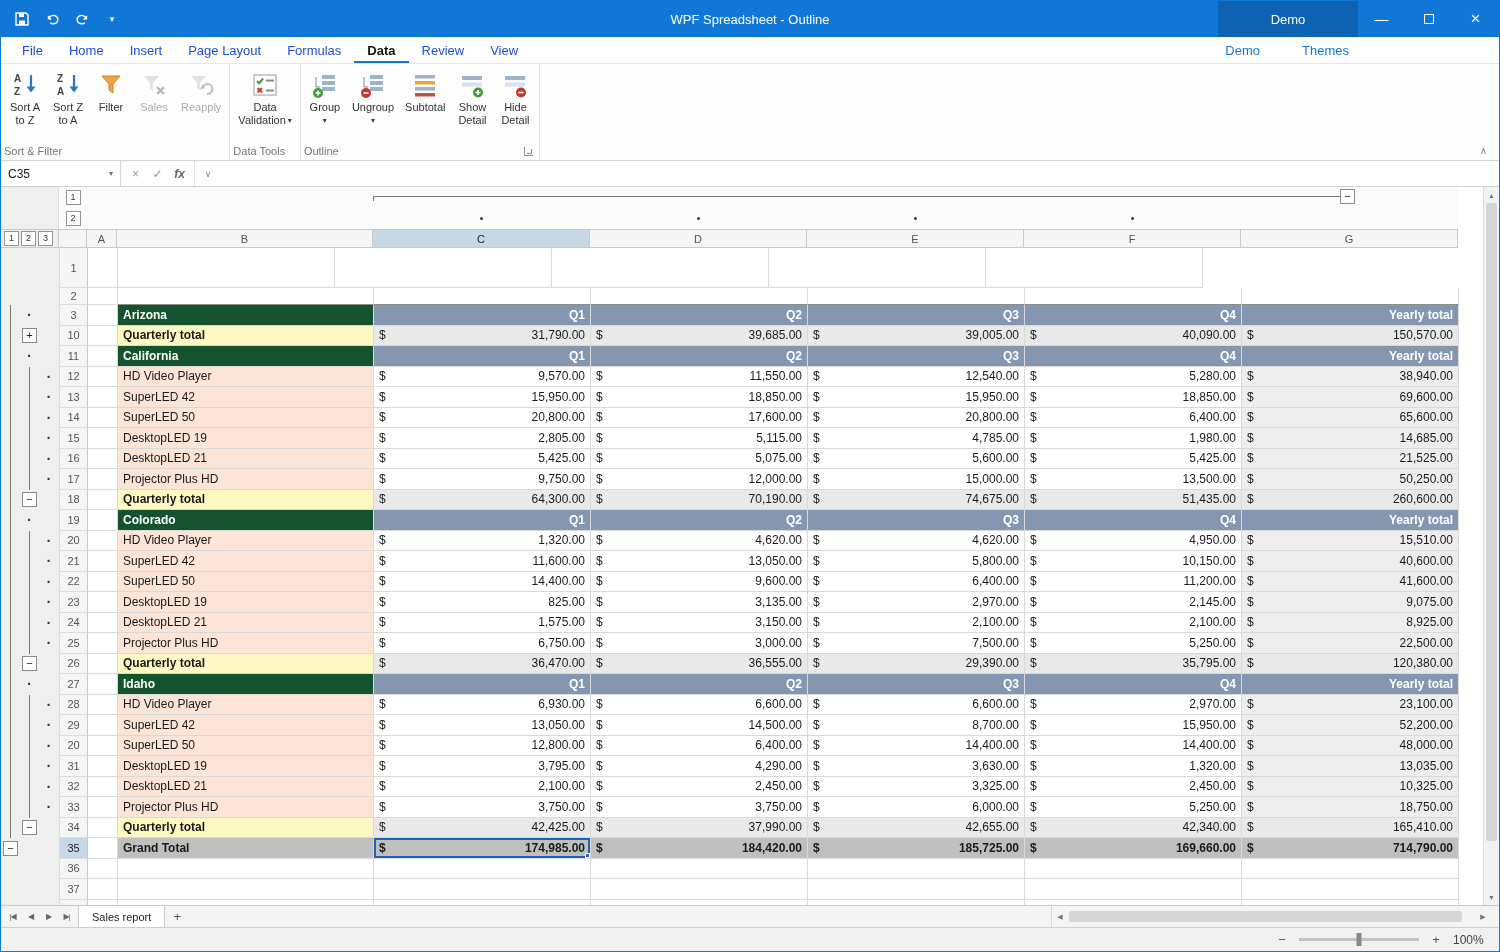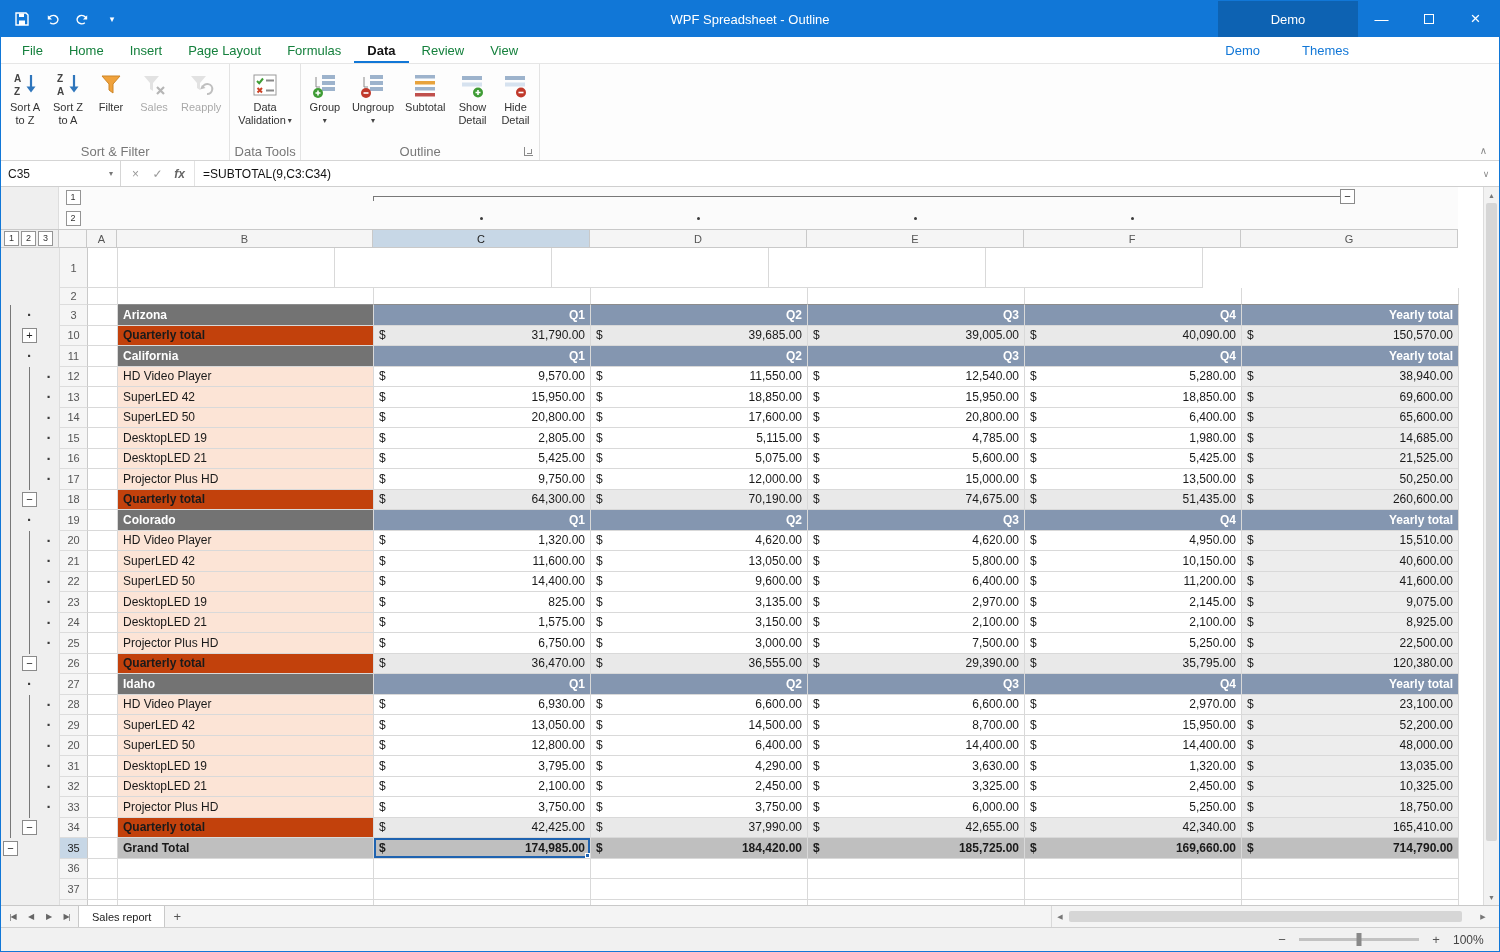--- a/index.html
+++ b/index.html
@@ -12,37 +12,37 @@
   .qat{display:flex;align-items:center;gap:12px;padding:0 12px;z-index:2}
   .qicn{width:18px;height:18px;display:flex;align-items:center;justify-content:center;cursor:pointer}
   .wtitle{position:absolute;left:0;right:0;top:0;bottom:0;display:flex;align-items:center;justify-content:center;font-size:13px;pointer-events:none}
   .tright{margin-left:auto;display:flex;align-items:stretch;z-index:2}
   .demotab{width:140px;background:#0d62b2;display:flex;align-items:center;justify-content:center;font-size:13px;cursor:pointer}
   .winbtn{width:47px;display:flex;align-items:center;justify-content:center;cursor:pointer;font-size:14px}
   .maxglyph{width:10px;height:10px;border:1.5px solid #fff;display:inline-block}
 
   
   .rtabs{flex:0 0 27px;display:flex;align-items:flex-end;background:#fff;padding-left:8px;border-bottom:1px solid #e6e6e6}
-  .rtab{padding:4px 13px 5px;font-size:13px;color:#15803d;cursor:pointer;white-space:nowrap}
+  .rtab{padding:4px 13px 5px;font-size:13px;color:#1d4ed8;cursor:pointer;white-space:nowrap}
   .rtab.active{color:#151515;font-weight:bold;border-bottom:2px solid #1177d7;padding-bottom:3px}
   .rlinks{margin-left:auto;display:flex;gap:42px;padding-right:150px;align-items:center}
   .rlink{color:#1177d7;font-size:13px;cursor:pointer;padding-bottom:5px}
 
   
   .rbody{flex:0 0 97px;background:#fdfdfd;border-bottom:1px solid #d5d5d5;display:flex;position:relative}
   .rgroup{display:flex;flex-direction:column;border-right:1px solid #e3e3e3;padding:2px 3px 0}
   .rbtns{flex:1;display:flex;align-items:flex-start;gap:1px;padding-top:2px}
   .rbtn{min-width:42px;padding:3px 5px 1px;display:flex;flex-direction:column;align-items:center;border-radius:2px;cursor:pointer}
   .rbtn.disabled{opacity:.42;filter:grayscale(1);cursor:default}
   .ric{width:28px;height:28px;display:flex;align-items:center;justify-content:center}
   .ric svg{width:28px;height:28px}
   .rlbl{display:flex;flex-direction:column;align-items:center;font-size:11px;line-height:13px;color:#333;text-align:center;margin-top:2px}
   .rlbl span{min-height:13px;display:flex;align-items:center;gap:2px}
   .caret{font-size:8px;color:#444}
-  .rcaption{height:18px;position:relative;display:flex;align-items:center;justify-content:center;font-size:13px;color:#777}
+  .rcaption{height:18px;position:relative;display:flex;align-items:center;justify-content:flex-start;font-size:11px;color:#777}
   .dlauncher{position:absolute;right:3px;bottom:4px;width:9px;height:9px;border-left:1px solid #8a8a8a;border-bottom:1px solid #8a8a8a;cursor:pointer}
   .dlauncher::after{content:"";position:absolute;right:1px;bottom:1px;width:4px;height:4px;border-right:1px solid #8a8a8a;border-bottom:1px solid #8a8a8a}
   .ribcollapse{position:absolute;right:12px;bottom:4px;color:#888;font-size:10px;cursor:pointer}
 
   
   .fbar{flex:0 0 26px;display:flex;align-items:stretch;background:#fff;border-bottom:1px solid #cfcfcf}
   .namebox{flex:0 0 120px;display:flex;align-items:center;justify-content:space-between;padding:0 7px;border-right:1px solid #d6d6d6;cursor:pointer}
   .nbcaret{font-size:8px;color:#777}
   .fbtns{display:flex;align-items:center;padding:0 5px;border-right:1px solid #e3e3e3;gap:3px}
   .fbtn{width:19px;text-align:center;color:#999;cursor:pointer;font-size:12px}
@@ -86,28 +86,28 @@
   .gdot{font-size:15px;font-weight:bold;color:#3c3c3c;line-height:6px}
   .rnum{flex:0 0 28px;background:#f5f5f5;border-right:1px solid #c9c9c9;border-bottom:1px solid #dcdcdc;display:flex;align-items:center;justify-content:center;font-size:11px;color:#555;cursor:pointer}
   .rnum.selhdr{background:#c7d7e6;color:#222}
   .cell{border-right:1px solid #d9d9d9;border-bottom:1px solid #d9d9d9;display:flex;align-items:center;overflow:hidden;position:relative}
   .cA{flex:0 0 30px}
   .cB{flex:0 0 256px;padding:0 5px}
   .cN{flex:0 0 217px;padding:0 5px;justify-content:space-between}
   .t-title .cB{overflow:visible}
   .titletext{position:absolute;left:4px;top:3px;font-size:27px;color:#9aa0a6;white-space:nowrap;z-index:1;letter-spacing:.5px}
   .t-line .cB,.t-line .cN{border-bottom:1px solid #8c8c8c}
-  .b-state{background:#737373}
+  .b-state{background:#14532d}
   .b-state .btxt{color:#fff;font-weight:bold}
   .v-state{background:#8496B0;justify-content:flex-end}
   .htxt{color:#fff;font-weight:bold}
   .b-prod{background:#FCE4D6}
   .v-prod{background:#fff}
   .v-prod.ck4{background:#ededed}
-  .b-qt{background:#c2410c}
+  .b-qt{background:#fef9c3}
   .b-qt .btxt{font-weight:bold}
   .v-qt{background:#e9e9e9}
   .b-grand{background:#BFBFBF}
   .b-grand .btxt{font-weight:bold}
   .v-grand{background:#BFBFBF;font-weight:bold}
   .selcell{box-shadow:inset 0 0 0 2px #1f63b0}
   .fillhandle{position:absolute;right:0;bottom:0;width:5px;height:5px;background:#1f63b0;border:1px solid #fff;z-index:2;cursor:crosshair}
 
   
   .tabbar{flex:0 0 22px;display:flex;align-items:stretch;background:#f4f4f4;border-top:1px solid #c9c9c9;font-size:11px}
@@ -372,21 +372,20 @@
 <div class="fbar">
   <div class="namebox">
     <span>C35</span>
     <span class="nbcaret">▾</span>
   </div>
   <div class="fbtns">
     <span class="fbtn">×</span>
     <span class="fbtn">✓</span>
     <span class="fbtn fx">fx</span>
   </div>
-  <div class="ftext">=SUBTOTAL(9,C3:C34)</div>
   <div class="fchev">∨</div>
 </div>
 
 <div class="gridwrap">
   <div class="gmain">
 
     <div class="corow">
       <div class="co-gut"></div>
       <div class="co-hdr">
           <div class="lvlbtn">1</div>

